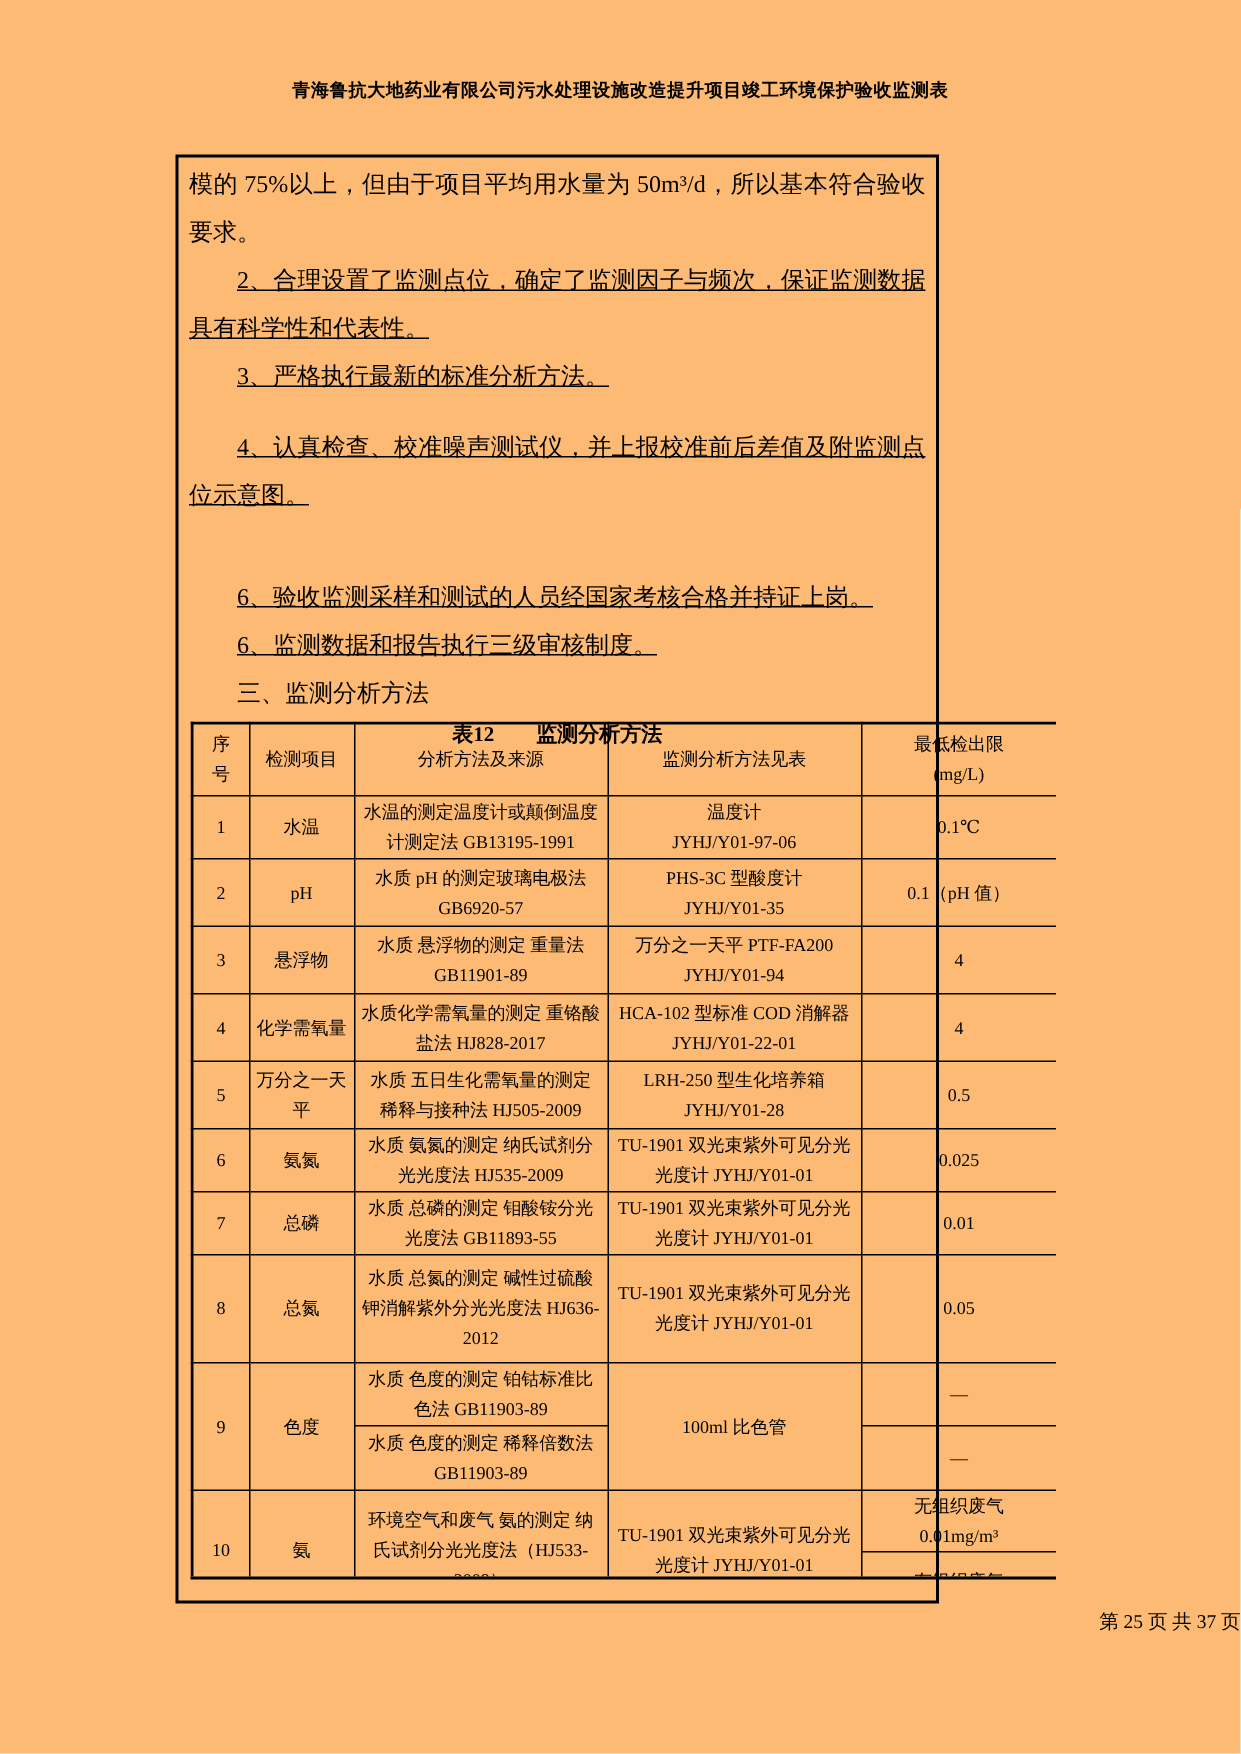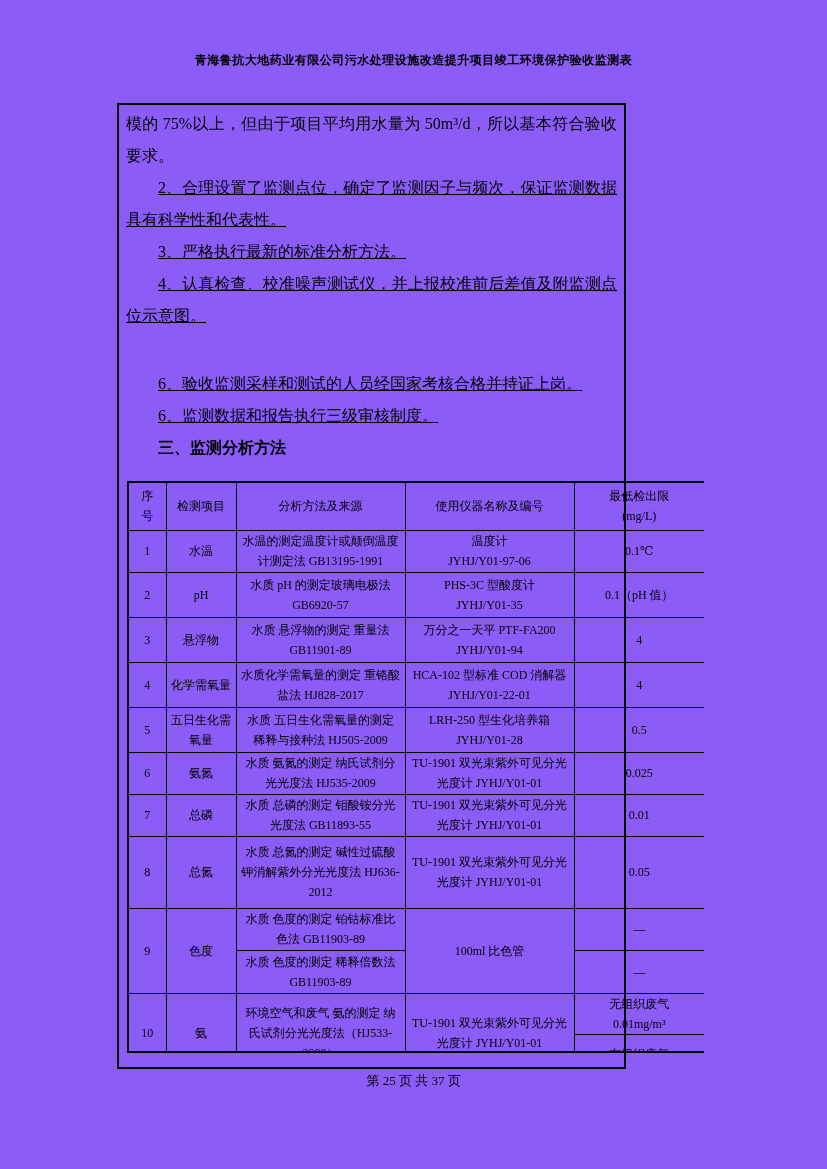--- a/index.html
+++ b/index.html
@@ -1,19 +1,19 @@
 <!DOCTYPE html>
 <html><head>
 <meta charset="utf-8">
 <style>
   html,body{margin:0;padding:0;background:#fff;}
   .page{
     position:relative;
     width:827px;height:1169px;
-    background:#8b5cf6;
+    background:#fdba74;
     font-family:"Liberation Serif","DejaVu Serif",serif;
     color:#000;
     overflow:hidden;
   }
   .doc-title{
     position:absolute;top:52px;left:0;width:827px;
     text-align:center;font-size:12px;font-weight:bold;
     letter-spacing:0.5px;
   }
   .content-box{
@@ -23,23 +23,23 @@
     box-sizing:border-box;
     padding:3px 7px 0 7px;
     overflow:hidden;
   }
   .para{
     font-size:16px;line-height:32px;
     text-align:justify;
     margin:0;
   }
   .para.indent{text-indent:32px;text-decoration:underline;}
-  .para.gap-after{margin-bottom:36px;}
+  .para.gap-after{margin-bottom:36px;margin-top:15px;}
   .section-heading{
-    font-size:16px;line-height:32px;font-weight:bold;
+    font-size:16px;line-height:32px;font-weight:normal;
     text-indent:32px;margin:0;
   }
   .table-caption{
     text-align:center;font-size:14px;font-weight:bold;
     line-height:20px;margin-top:2px;
   }
   .table-caption .cap-label{margin-right:28px;}
   .table-clip{
     position:absolute;left:127px;top:481px;
     width:577px;height:572px;
@@ -56,56 +56,59 @@
   table.analysis td{
     border:1px solid #000;
     text-align:center;vertical-align:middle;
     padding:0 1px;
     line-height:20px;
     white-space:pre-line;
     overflow:hidden;
   }
   .page-footer{
     position:absolute;top:1072px;left:0;width:827px;
-    text-align:center;font-size:13px;
+    text-align:right;font-size:13px;
   }
 </style>
 </head>
 <body>
 
 <div class="page">
 
   <div class="doc-title">青海鲁抗大地药业有限公司污水处理设施改造提升项目竣工环境保护验收监测表</div>
 
   <div class="content-box">
     <p class="para">模的 75%以上，但由于项目平均用水量为 50m³/d，所以基本符合验收要求。</p>
     <p class="para indent">2、合理设置了监测点位，确定了监测因子与频次，保证监测数据具有科学性和代表性。</p>
     <p class="para indent">3、严格执行最新的标准分析方法。</p>
     <p class="para indent gap-after">4、认真检查、校准噪声测试仪，并上报校准前后差值及附监测点位示意图。</p>
     <p class="para indent">6、验收监测采样和测试的人员经国家考核合格并持证上岗。</p>
     <p class="para indent">6、监测数据和报告执行三级审核制度。</p>
     <p class="section-heading">三、监测分析方法</p>
+    <div class="table-caption">
+      <span class="cap-label">表12</span><span>监测分析方法</span>
+    </div>
   </div>
 
   <div class="table-clip">
     <table class="analysis">
       <colgroup>
         <col style="width:38px">
           <col style="width:70px">
           <col style="width:169px">
           <col style="width:169px">
           <col style="width:131px">
       </colgroup>
       <tbody>
           <tr style="height:48px">
         <td>序
 号</td>
         <td>检测项目</td>
         <td>分析方法及来源</td>
-        <td>使用仪器名称及编号</td>
+        <td>监测分析方法见表</td>
         <td>最低检出限
 (mg/L)</td>
       </tr>
       <tr style="height:42px">
         <td>1</td>
         <td>水温</td>
         <td>水温的测定温度计或颠倒温度
 计测定法 GB13195-1991</td>
         <td>温度计
 JYHJ/Y01-97-06</td>
@@ -133,21 +136,21 @@
         <td>4</td>
         <td>化学需氧量</td>
         <td>水质化学需氧量的测定 重铬酸
 盐法 HJ828-2017</td>
         <td>HCA-102 型标准 COD 消解器
 JYHJ/Y01-22-01</td>
         <td>4</td>
       </tr>
       <tr style="height:45px">
         <td>5</td>
-        <td>五日生化需氧量</td>
+        <td>万分之一天平</td>
         <td>水质 五日生化需氧量的测定
 稀释与接种法 HJ505-2009</td>
         <td>LRH-250 型生化培养箱
 JYHJ/Y01-28</td>
         <td>0.5</td>
       </tr>
       <tr style="height:42px">
         <td>6</td>
         <td>氨氮</td>
         <td>水质 氨氮的测定 纳氏试剂分

